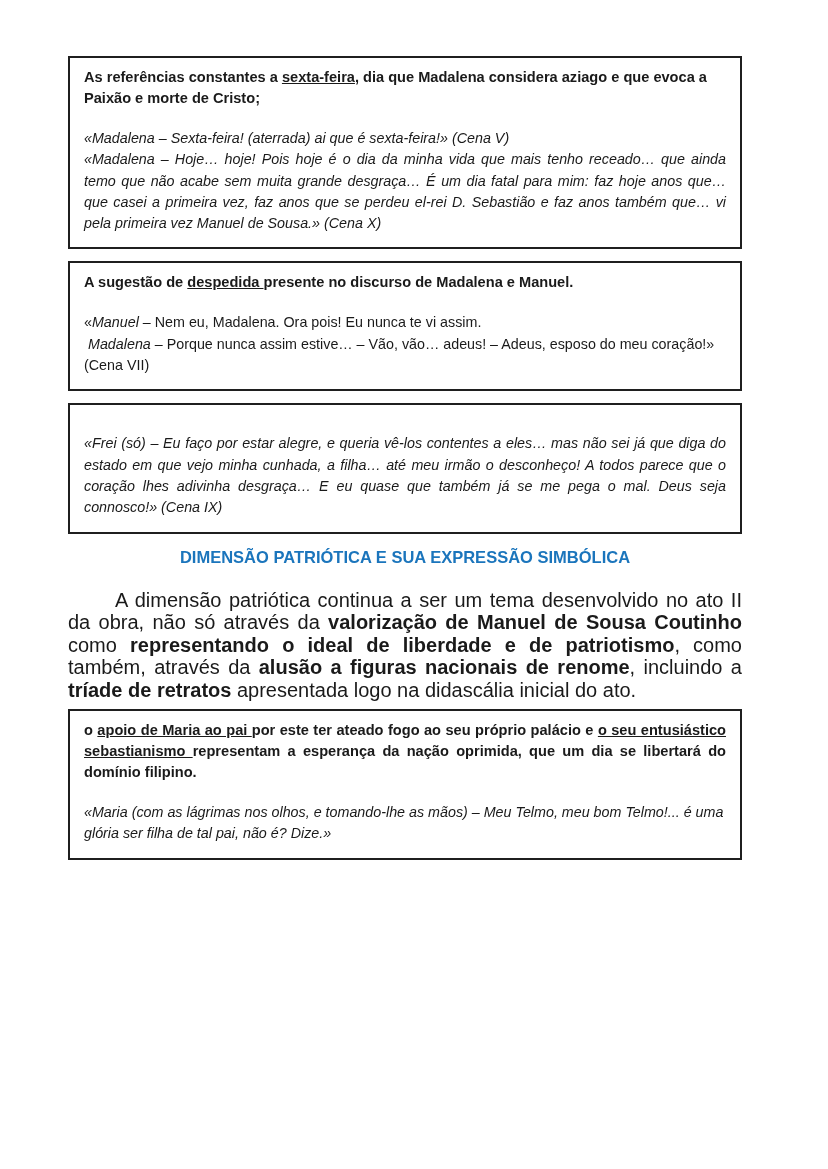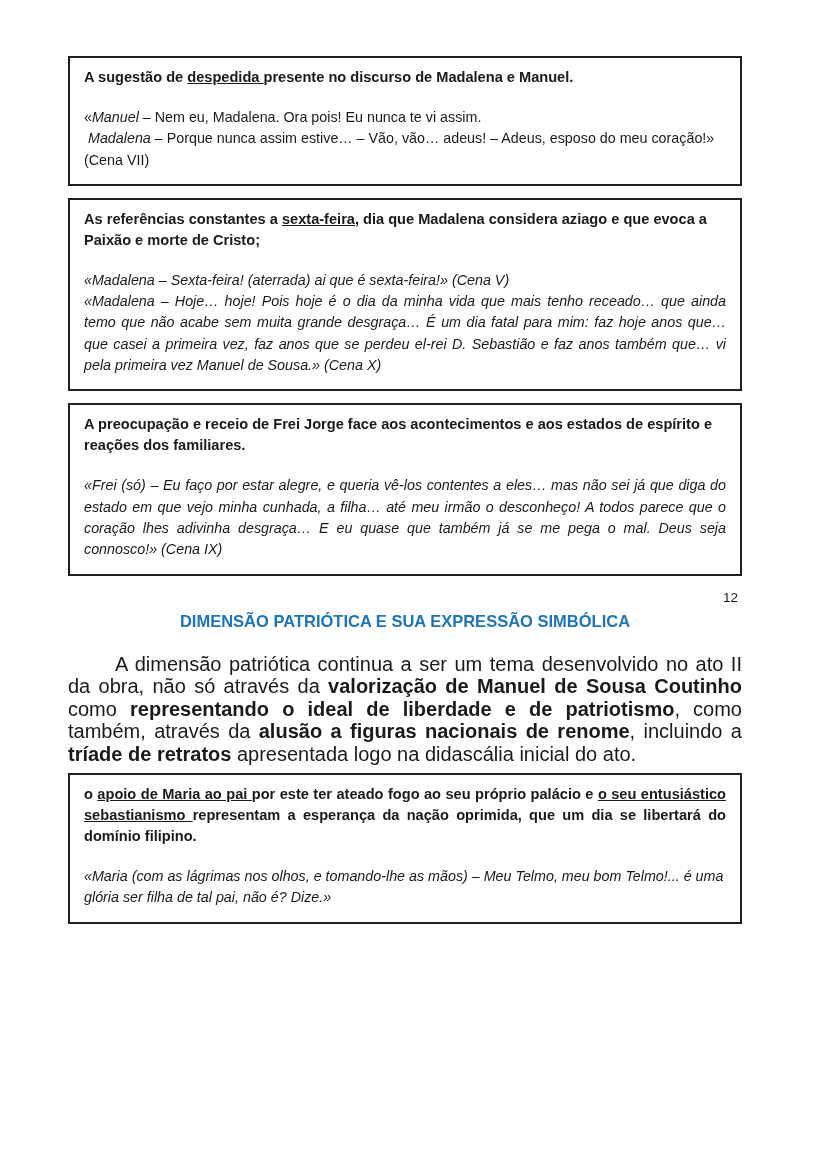--- a/index.html
+++ b/index.html
@@ -63,43 +63,41 @@
     text-indent: 47px;
   }
 </style>
 </head>
 <body>
 
 <div class="page">
   <main class="content">
 
     <section class="tbox">
+      <p class="box-head"><span>As referências constantes a </span><span style="text-decoration: underline;">sexta-feira</span><span>, dia que Madalena considera aziago e que evoca a Paixão e morte de Cristo;</span></p>
+      <div class="quote italic">
+        <p><span>«Madalena – Sexta-feira! (aterrada) ai que é sexta-feira!» (Cena V)</span></p>
+        <p><span>«Madalena – Hoje… hoje! Pois hoje é o dia da minha vida que mais tenho receado… que ainda temo que não acabe sem muita grande desgraça… É um dia fatal para mim: faz hoje anos que… que casei a primeira vez, faz anos que se perdeu el-rei D. Sebastião e faz anos também que… vi pela primeira vez Manuel de Sousa.» (Cena X)</span></p>
+      </div>
+    </section>
+
+    <section class="tbox">
       <p class="box-head"><span>A sugestão de </span><span style="text-decoration: underline;">despedida </span><span>presente no discurso de Madalena e Manuel.</span></p>
       <div class="quote" style="text-align:left">
         <p><span>«</span><span style="font-style: italic;">Manuel</span><span> – Nem eu, Madalena. Ora pois! Eu nunca te vi assim.</span></p>
         <p><span>&nbsp;</span><span style="font-style: italic;">Madalena</span><span> – Porque nunca assim estive… – Vão, vão… adeus! – Adeus, esposo do meu coração!» (Cena VII)</span></p>
       </div>
     </section>
 
     <section class="tbox">
-      <p class="box-head"><span>As referências constantes a </span><span style="text-decoration: underline;">sexta-feira</span><span>, dia que Madalena considera aziago e que evoca a Paixão e morte de Cristo;</span></p>
-      <div class="quote italic">
-        <p><span>«Madalena – Sexta-feira! (aterrada) ai que é sexta-feira!» (Cena V)</span></p>
-        <p><span>«Madalena – Hoje… hoje! Pois hoje é o dia da minha vida que mais tenho receado… que ainda temo que não acabe sem muita grande desgraça… É um dia fatal para mim: faz hoje anos que… que casei a primeira vez, faz anos que se perdeu el-rei D. Sebastião e faz anos também que… vi pela primeira vez Manuel de Sousa.» (Cena X)</span></p>
-      </div>
-    </section>
-
-    <section class="tbox">
-      <p class="box-head"><span>A preocupação e receio de Frei Jorge face aos acontecimentos e aos estados de espírito e reações dos familiares.</span></p>
       <div class="quote italic">
         <p><span>«Frei (só) – Eu faço por estar alegre, e queria vê-los contentes a eles… mas não sei já que diga do estado em que vejo minha cunhada, a filha… até meu irmão o desconheço! A todos parece que o coração lhes adivinha desgraça… E eu quase que também já se me pega o mal. Deus seja connosco!» (Cena IX)</span></p>
       </div>
     </section>
 
-    <div class="pagenum">12</div>
 
     <h1 class="sec-title">DIMENSÃO PATRIÓTICA E SUA EXPRESSÃO SIMBÓLICA</h1>
 
     <p class="intro"><span>A dimensão patriótica continua a ser um tema desenvolvido no ato II da obra, não só através da </span><span style="font-weight: bold;">valorização de Manuel de Sousa Coutinho</span><span> como </span><span style="font-weight: bold;">representando o ideal de liberdade e de patriotismo</span><span>, como também, através da </span><span style="font-weight: bold;">alusão a figuras nacionais de renome</span><span>, incluindo a </span><span style="font-weight: bold;">tríade de retratos</span><span> apresentada logo na didascália inicial do ato.</span></p>
 
     <section class="tbox">
       <p class="box-head" style="text-align:justify"><span>o </span><span style="text-decoration: underline;">apoio de Maria ao pai </span><span>por este ter ateado fogo ao seu próprio palácio e </span><span style="text-decoration: underline;">o seu entusiástico sebastianismo </span><span>representam a esperança da nação oprimida, que um dia se libertará do domínio filipino.</span></p>
       <div class="quote italic" style="text-align:left">
         <p><span>«Maria (com as lágrimas nos olhos, e tomando-lhe as mãos) – Meu Telmo, meu bom Telmo!... é uma glória ser filha de tal pai, não é? Dize.»</span></p>
       </div>

